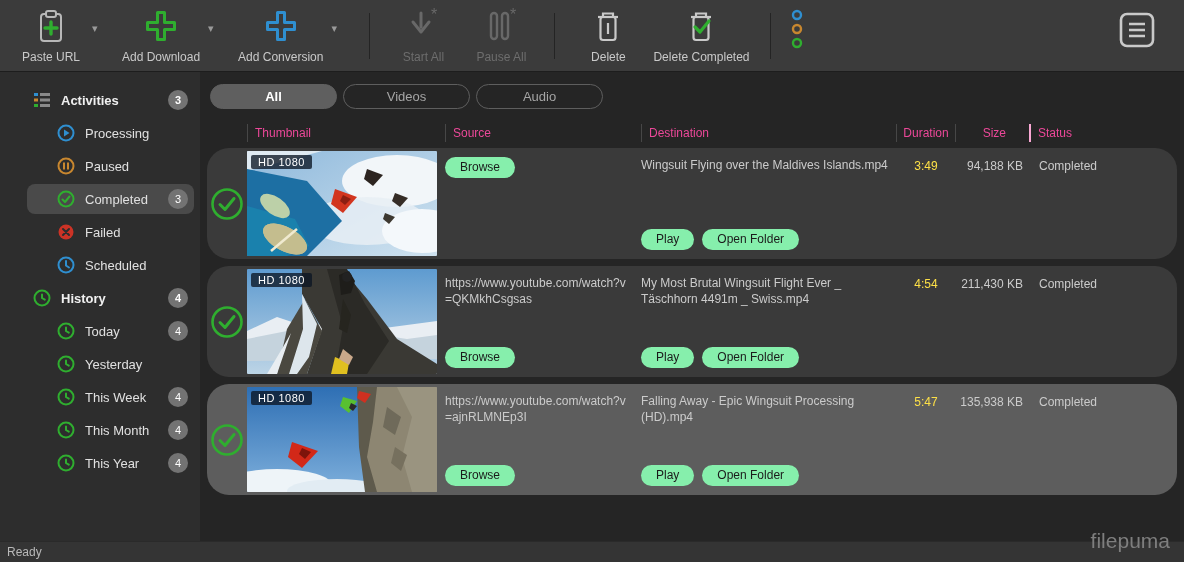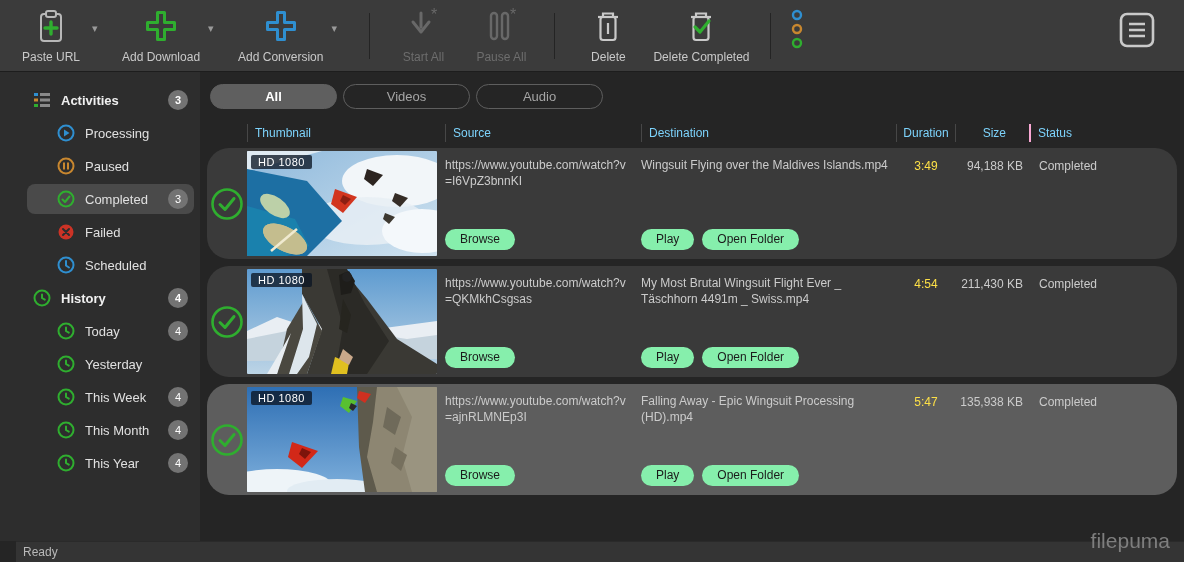--- a/index.html
+++ b/index.html
@@ -51,21 +51,21 @@
   .tabs { display:flex; gap:6px; padding:12px 0 0 10px; }
   .tab {
     width:127px; height:25px; border-radius:13px; border:1px solid #5e5e5e;
     display:flex; align-items:center; justify-content:center;
     color:#a5a5a5; font-size:13px; cursor:pointer; background:transparent;
   }
   .tab.active { background:#5f5f5f; border-color:#5f5f5f; color:#ffffff; font-weight:bold; }
 
   .grid { display:grid; grid-template-columns:40px 190px 8px 190px 6px 255px 60px 75px 1fr; }
 
-  .header-row { margin:15px 7px 6px; height:18px; align-items:center; color:#7dd3fc; font-size:12px; }
+  .header-row { margin:15px 7px 6px; height:18px; align-items:center; color:#ec4899; font-size:12px; }
   .header-row .hcell { padding-left:7px; border-left:1px solid #474747; height:18px; line-height:18px; }
   .header-row .h-thumb { grid-column:2; }
   .header-row .h-source { grid-column:4; }
   .header-row .h-dest { grid-column:6; }
   .header-row .h-dur { grid-column:7; text-align:center; border-right:1px solid #474747; padding-left:0; }
   .header-row .h-size { grid-column:8; text-align:right; padding-right:23px; border-left:none; border-right:2px solid #f9a8d4; }
   .header-row .h-status { grid-column:9; border-left:none; }
 
   .row {
     margin:0 7px 7px; height:111px; background:#3a3a3a; border-radius:22px;
@@ -88,21 +88,21 @@
   .pill-btn {
     background:#86efac; color:#1b1b1b; border:none; border-radius:11px;
     font-size:12px; font-family:inherit; padding:3px 15px; cursor:pointer; line-height:1.25;
   }
   .cell-dur { padding-top:11px; text-align:center; font-size:12px; color:#fde047; }
   .cell-size { padding:11px 8px 0 0; text-align:right; font-size:12px; color:#cbcbcb; }
   .cell-status { padding:11px 0 0 8px; font-size:12px; color:#cbcbcb; }
 
   
   .statusbar {
-    position:absolute; left:16px; right:0; bottom:0; height:21px; background:#343434;
+    position:absolute; left:0; right:0; bottom:0; height:21px; background:#343434;
     border-top:1px solid #2a2a2a; display:flex; align-items:center;
     color:#b9b9b9; font-size:12px; padding-left:7px;
   }
   .watermark {
     position:absolute; right:14px; bottom:9px; color:#7e7e7e; font-size:21px; z-index:6;
   }
 </style>
 </head>
 <body>
 
@@ -387,21 +387,20 @@
         <path d="M88 38 l22 8 -14 16 -12 -9 z" fill="#d2351f"></path>
         <path d="M96 44 l8 4 -6 6 -5 -4 z" fill="#8c1f12"></path>
         <path d="M120 18 l16 6 -10 11 -9 -7 z" fill="#2c2420"></path>
         <path d="M148 42 l13 5 -8 9 -8 -6 z" fill="#352c26"></path>
         <path d="M138 62 l10 4 -6 7 -6 -5 z" fill="#3d3830"></path>
       </svg>
       <span class="hd-badge">HD 1080</span>
     </div>
     <div></div>
     <div class="cell-text">
-      <span class="src-url">https://www.youtube.com/watch?v=I6VpZ3bnnKI</span>
       <span class="btn-line">
         <button class="pill-btn">Browse</button>
       </span>
     </div>
     <div></div>
     <div class="cell-text">
       <span>Wingsuit Flying over the Maldives Islands.mp4</span>
       <span class="btn-line">
         <button class="pill-btn">Play</button>
         <button class="pill-btn">Open Folder</button>

